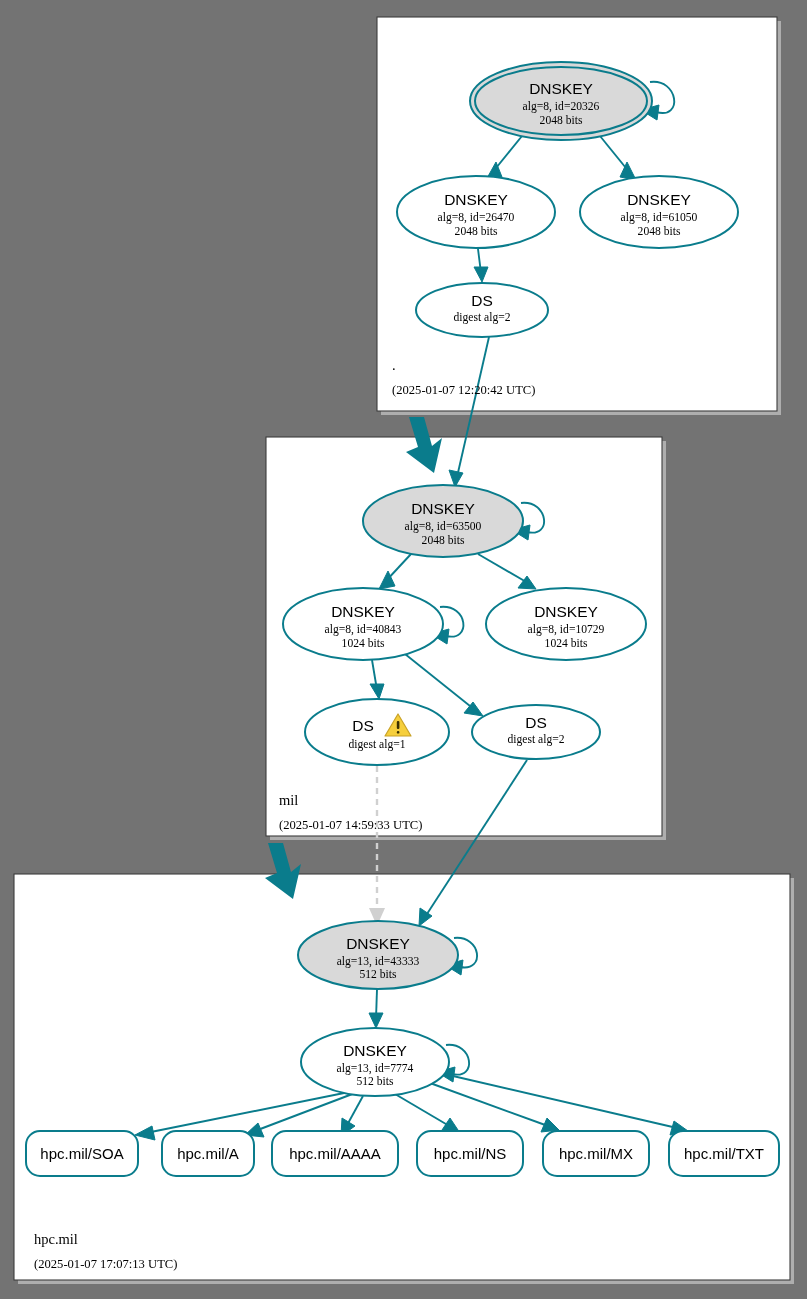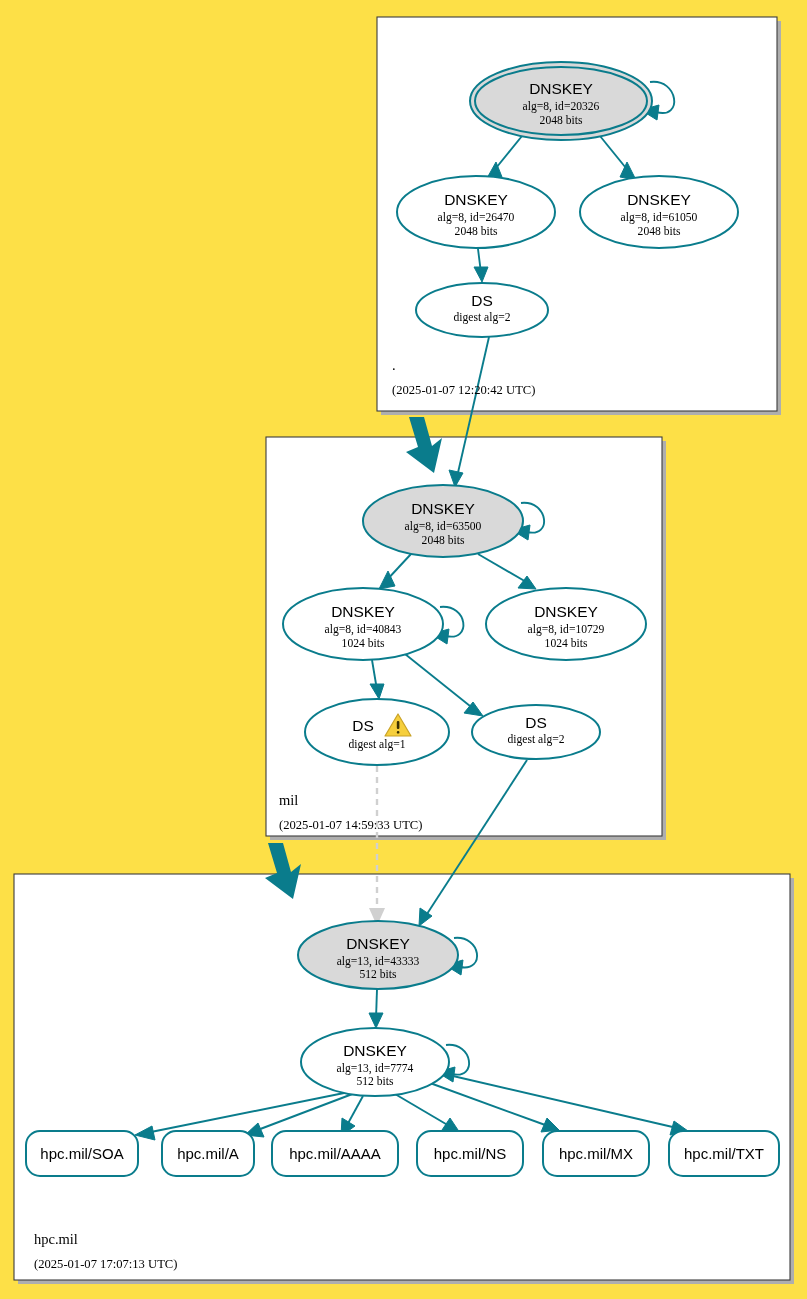--- a/index.html
+++ b/index.html
@@ -4,21 +4,21 @@
 <style>
   html, body {
     margin: 0;
     padding: 0;
     background: #ffffff;
   }
   #stage {
     position: relative;
     width: 807px;
     height: 1299px;
-    background: #fde047;
+    background: #737373;
     font-family: "Liberation Sans", sans-serif;
     overflow: hidden;
   }
   svg#graph {
     position: absolute;
     left: 0;
     top: 0;
     width: 807px;
     height: 1299px;
   }

